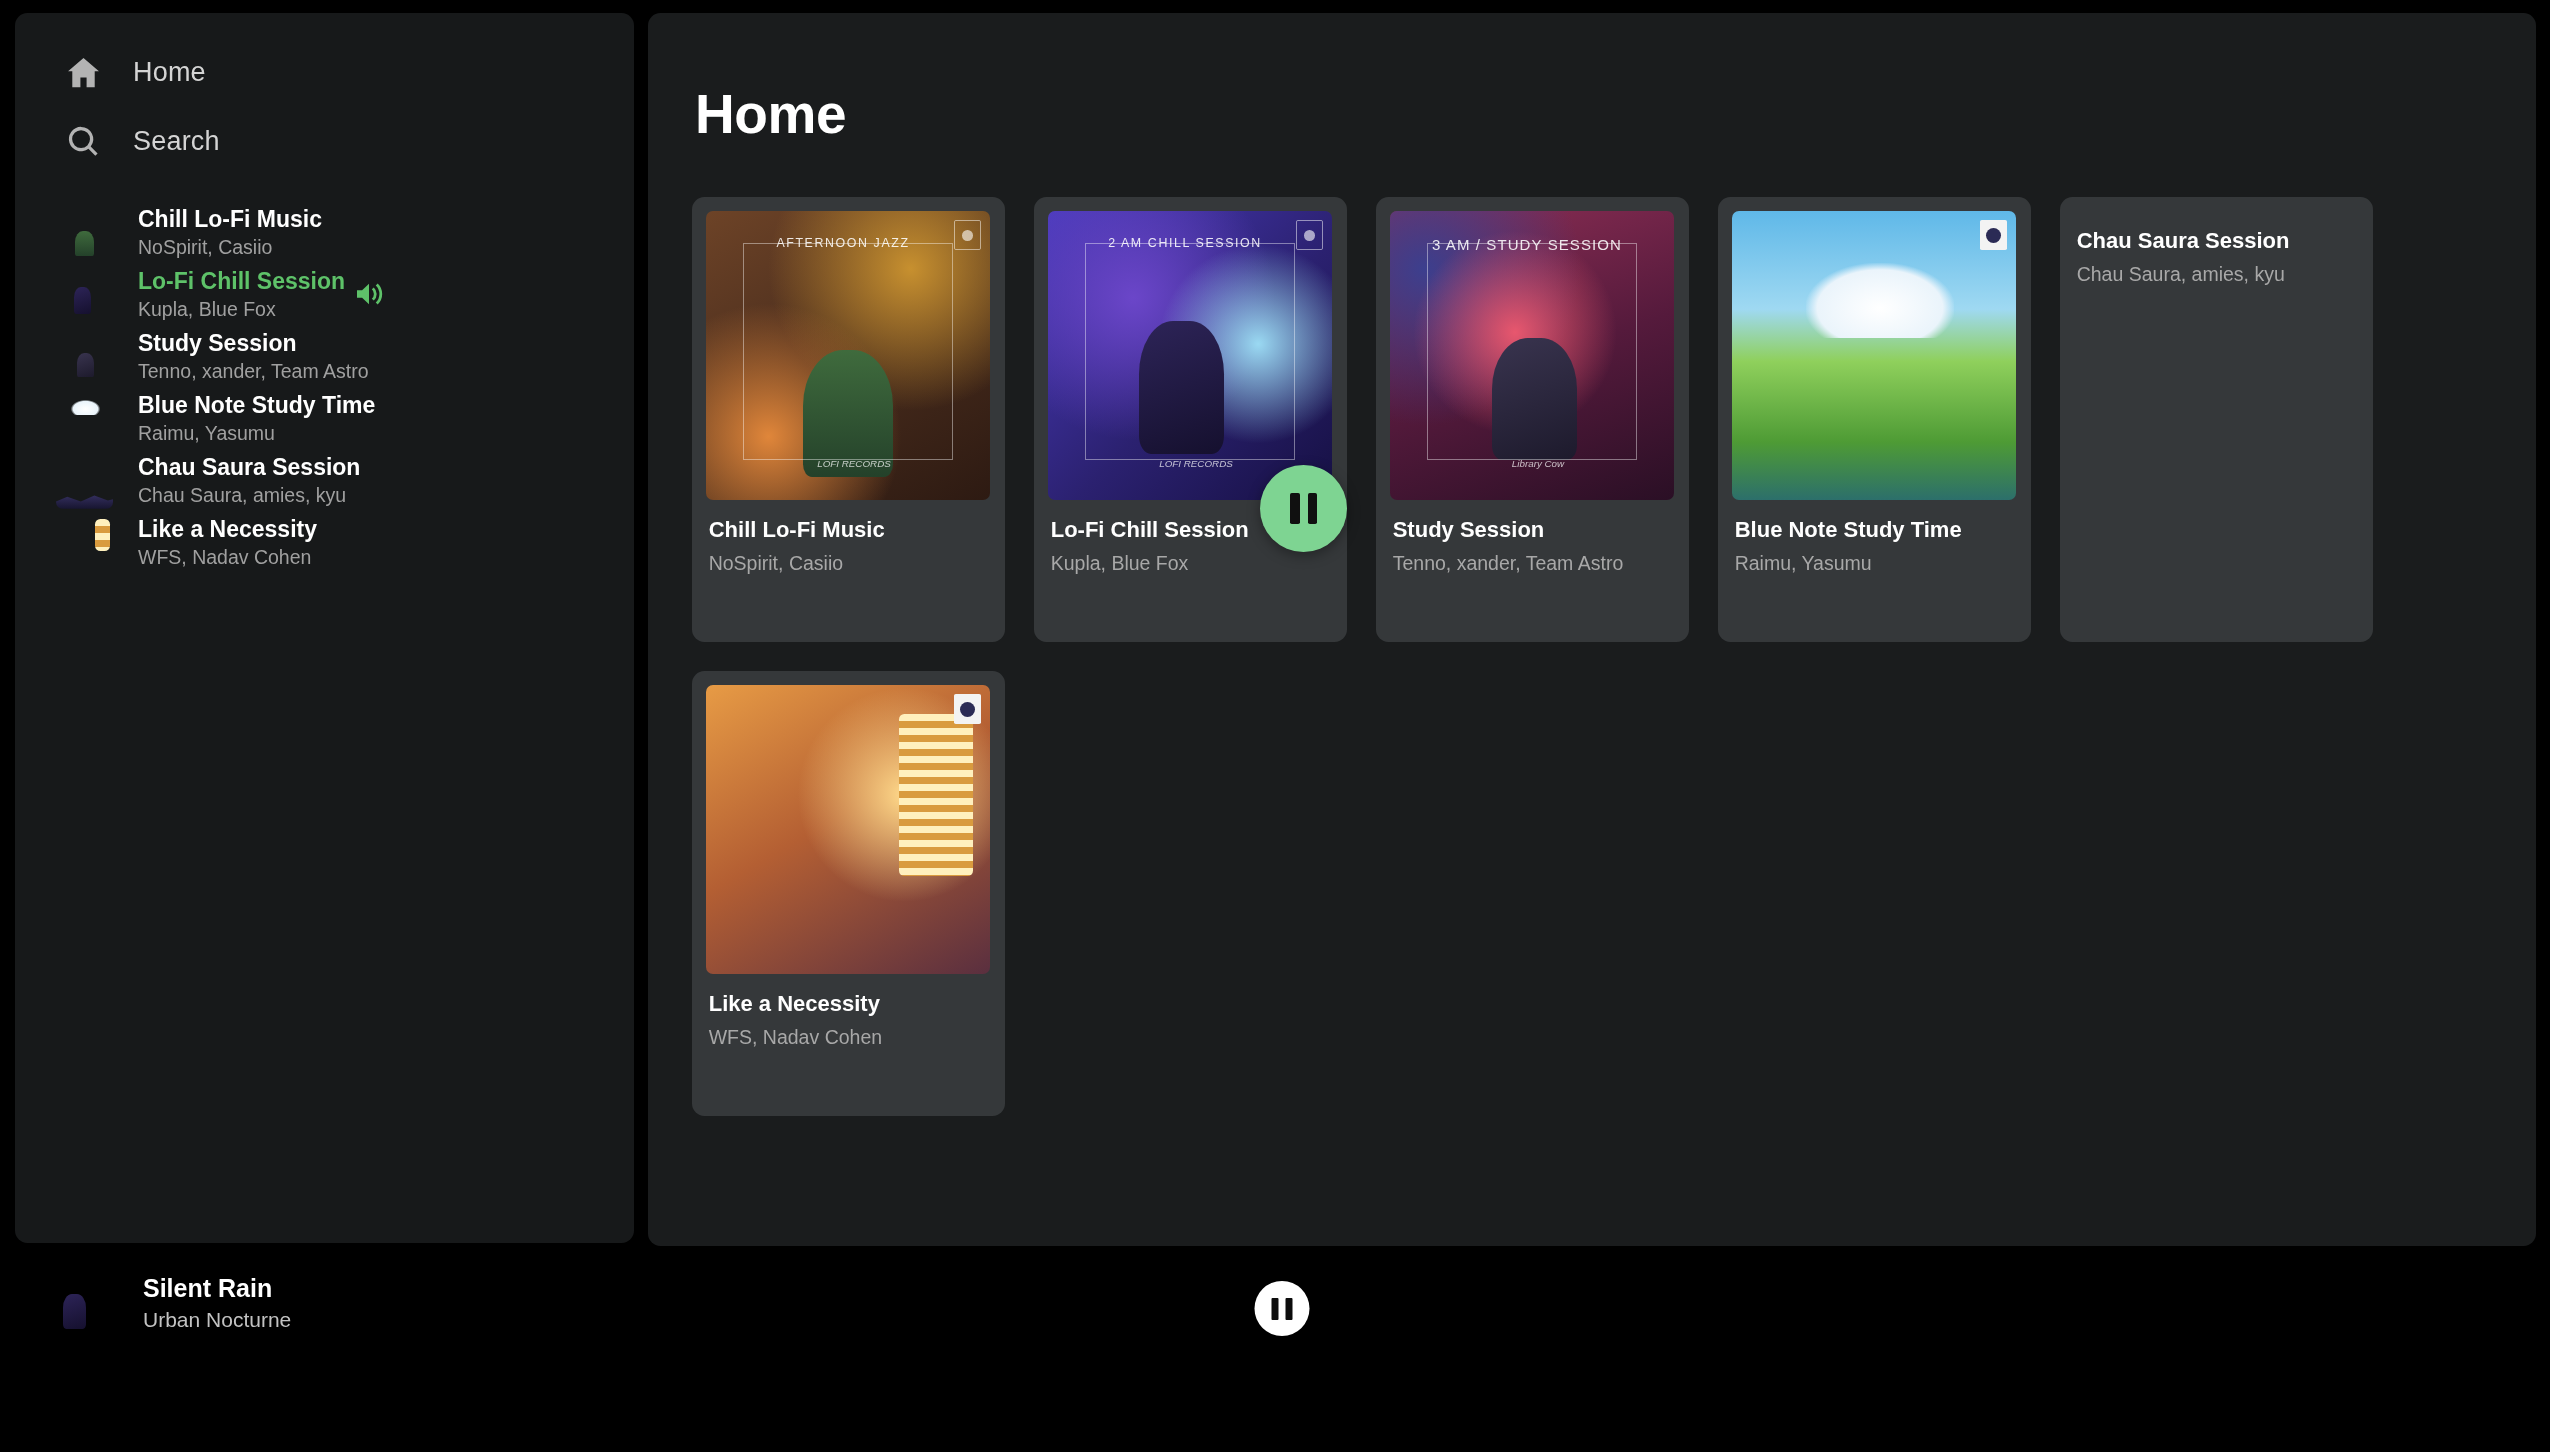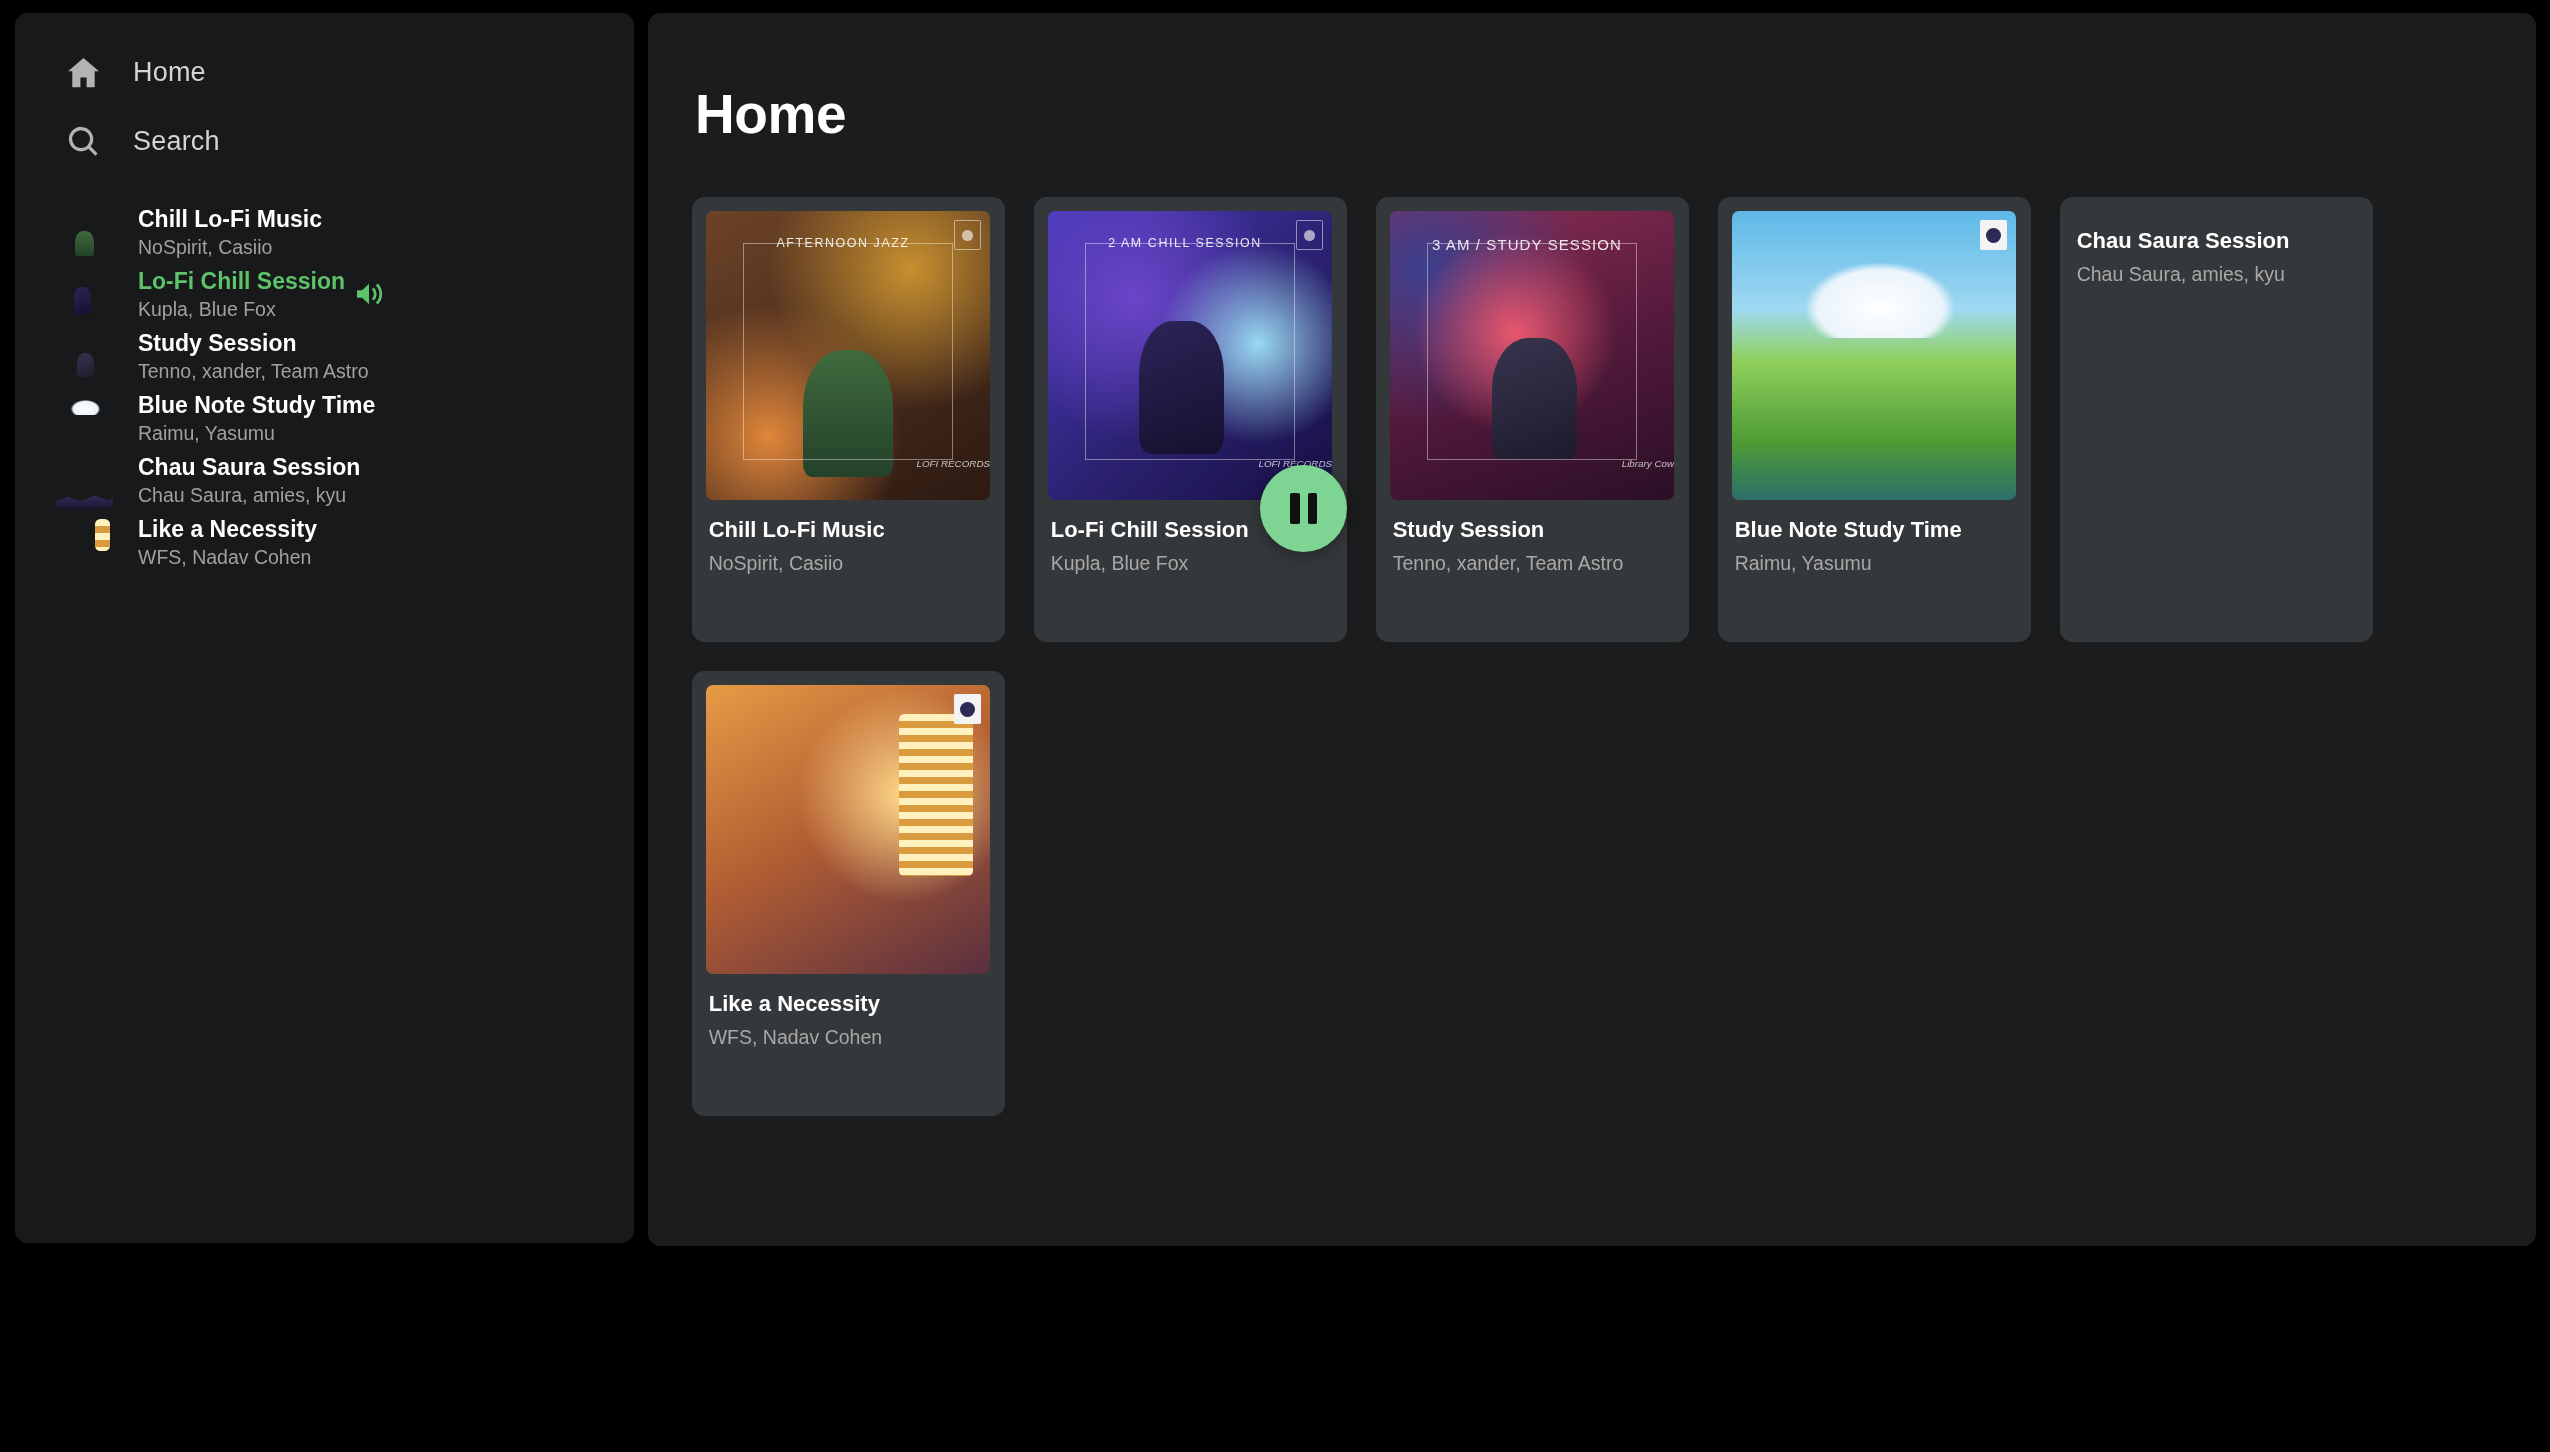--- a/index.html
+++ b/index.html
@@ -112,21 +112,21 @@
   .art-frame {
     position: absolute; left: 13%; top: 11%; right: 13%; bottom: 14%;
     border: 0.9px solid rgba(255,255,255,0.42);
   }
   .art-caption {
     position: absolute; top: 8.5%; left: 0; right: 10px; text-align: center;
     font-size: 12.4px; color: rgba(255,255,255,0.88); letter-spacing: 1.6px;
   }
   .art-caption-sm { font-size: 15px; letter-spacing: 1.1px; }
   .art-logo {
-    position: absolute; bottom: 11%; left: 12px; right: 0; text-align: right;
+    position: absolute; bottom: 11%; left: 12px; right: 0; text-align: center;
     font-size: 9.8px; color: rgba(255,255,255,0.72); font-style: italic;
   }
 
   
   .player { position: absolute; left: 0; top: 1247px; width: 2550px; height: 206px; background: #000; }
   .np { position: absolute; left: 39px; top: 18px; display: flex; align-items: center; gap: 28px; }
   .np-art { width: 76px; height: 76px; border-radius: 9px; overflow: hidden; position: relative; flex: 0 0 76px; }
   .np-meta { display: flex; flex-direction: column; gap: 5.3px; }
   .np-title { font-size: 25px; font-weight: 700; color: #ffffff; }
   .np-sub { font-size: 21px; color: #c2c2c2; }
@@ -344,14 +344,34 @@
         </div>
         <div class="card-text">
           <div class="card-title">Like a Necessity</div>
           <div class="card-sub">WFS, Nadav Cohen</div>
         </div>
       </div>
 
     </div>
   </main>
 
+  <div class="player">
+
+    <div class="np">
+      <span class="np-art"><span class="art-inner sc-chill"></span></span>
+      <span class="np-meta">
+        <span class="np-title">Silent Rain</span>
+        <span class="np-sub">Urban Nocturne</span>
+      </span>
+    </div>
+
+    <div class="transport">
+      <button class="play-btn">
+        <span class="bars">
+            <i></i>
+            <i></i>
+          </span>
+      </button>
+    </div>
+
+  </div>
 </div>
 
 
 </body></html>

